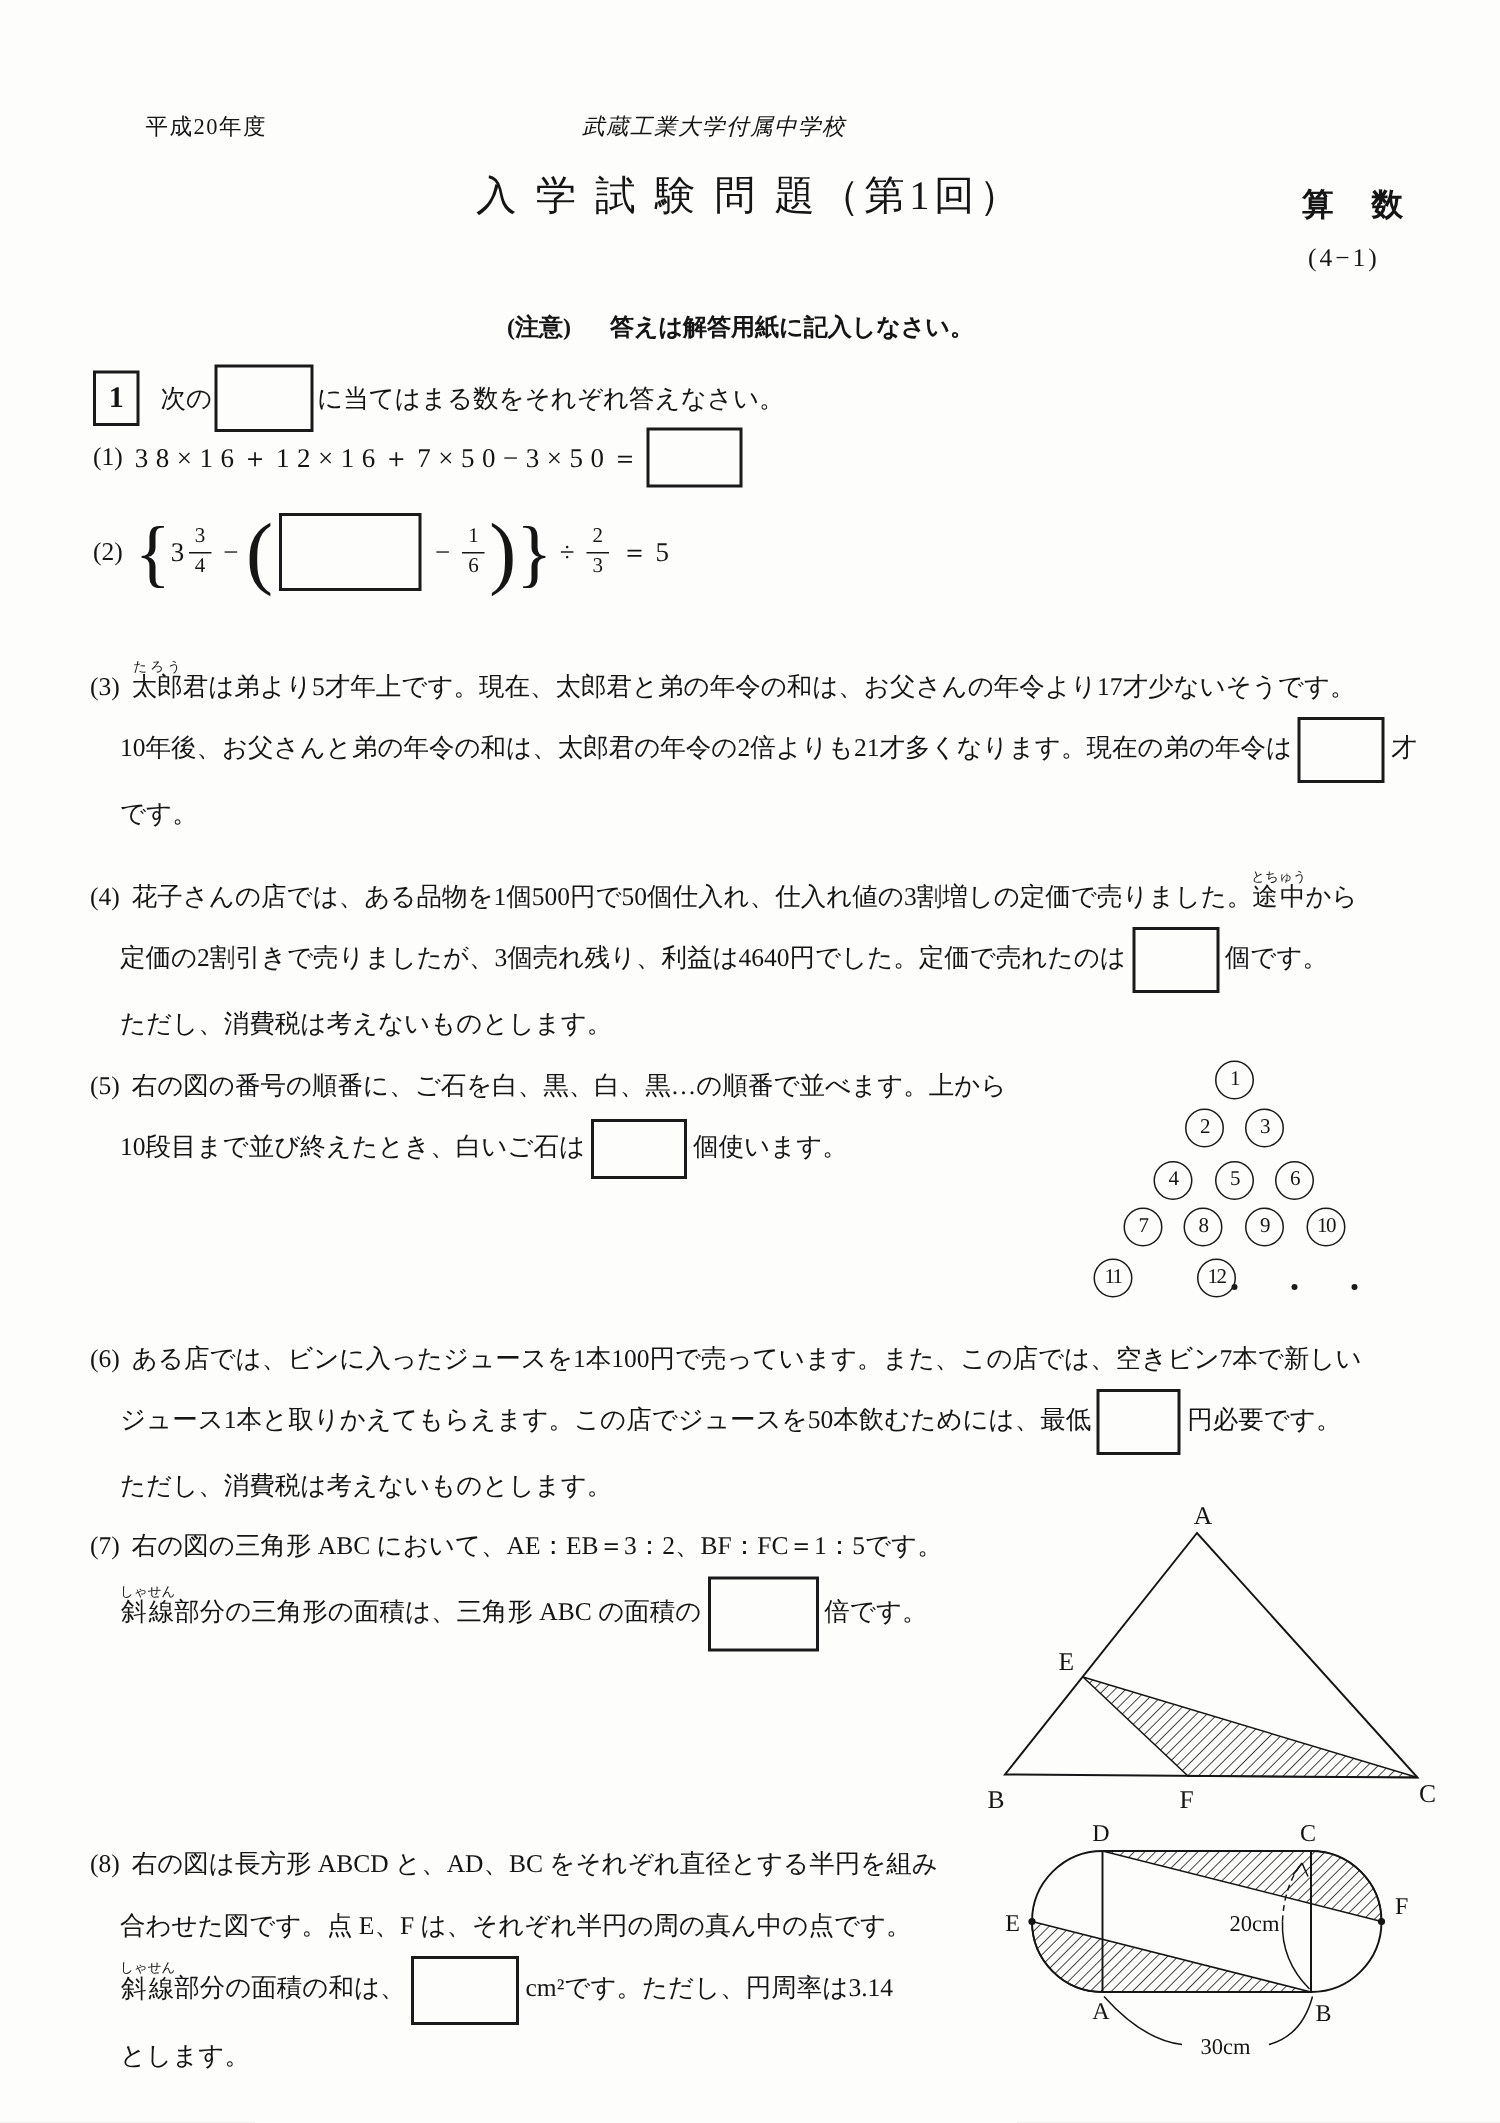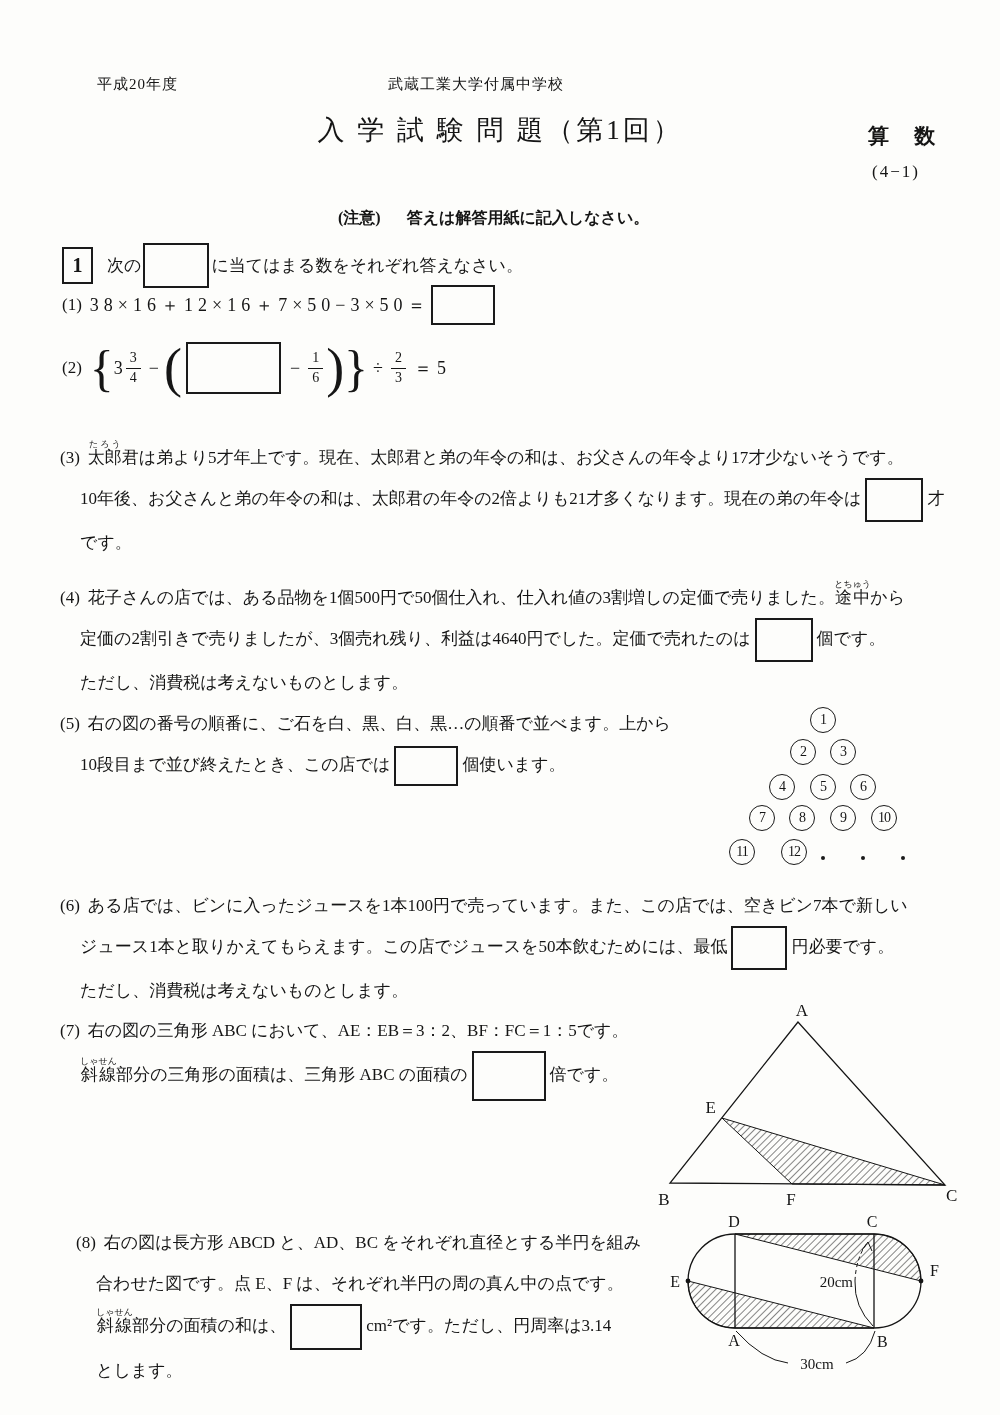--- a/index.html
+++ b/index.html
@@ -55,21 +55,21 @@
   .cdot { position:absolute; width:4px; height:4px; background:#1a1a1a; border-radius:50%; }
 
   svg text { font-family:"Liberation Serif","DejaVu Serif",serif; fill:#151515; }
 </style>
 </head>
 <body>
 
 <div class="page">
 
   <div class="abs hdr-small" style="left:97px; top:75px;">平成20年度</div>
-  <div class="abs hdr-small" style="left:388px; top:75px;">武蔵工業大学付属中学校</div>
+  <div class="abs hdr-small" style="left:388px; top:75px;font-style:italic;">武蔵工業大学付属中学校</div>
   <div class="abs title" style="left:0; top:112px;">入 学 試 験 問 題（第1回）</div>
   <div class="abs subject" style="left:868px; top:122px;">算 数</div>
   <div class="abs pagenum" style="left:872px; top:162px;">(4−1)</div>
   <div class="abs notice" style="left:338px; top:208px;">
     <span>(注意)</span><span class="gap"></span><span>答えは解答用紙に記入しなさい。</span>
   </div>
 
   <div class="abs row" style="left:62px; top:240px; height:50px; font-size:17px;">
     <span class="numbox">1</span>
     <span>次の</span>
@@ -132,37 +132,37 @@
     <div class="pline ml">
       <span>ただし、消費税は考えないものとします。</span>
     </div>
   </div>
 
   <div class="abs para" style="left:60px; top:703px;">
     <div class="pline">
       <span class="plabel">(5)</span><span>右の図の番号の順番に、ご石を白、黒、白、黒…の順番で並べます。上から</span>
     </div>
     <div class="pline ml">
-      <span>10段目まで並び終えたとき、この店では</span><span class="ansbox" style="width:64px; height:40px;"></span><span>個使います。</span>
+      <span>10段目まで並び終えたとき、白いご石は</span><span class="ansbox" style="width:64px; height:40px;"></span><span>個使います。</span>
     </div>
   </div>
 
   <div>
     <span class="cnum" style="left:810px; top:707px;">1</span>
     <span class="cnum" style="left:790px; top:739px;">2</span>
     <span class="cnum" style="left:830px; top:739px;">3</span>
     <span class="cnum" style="left:769px; top:774px;">4</span>
     <span class="cnum" style="left:810px; top:774px;">5</span>
     <span class="cnum" style="left:850px; top:774px;">6</span>
     <span class="cnum" style="left:749px; top:805px;">7</span>
     <span class="cnum" style="left:789px; top:805px;">8</span>
     <span class="cnum" style="left:830px; top:805px;">9</span>
     <span class="cnum" style="left:871px; top:805px;">10</span>
     <span class="cnum" style="left:729px; top:839px;">11</span>
-    <span class="cnum" style="left:781px; top:839px;text-align:right;">12</span>
+    <span class="cnum" style="left:798px; top:839px;text-align:right;">12</span>
     <span class="cdot" style="left:821px; top:856px;"></span>
     <span class="cdot" style="left:861px; top:856px;"></span>
     <span class="cdot" style="left:901px; top:856px;"></span>
   </div>
 
   <div class="abs para" style="left:60px; top:885px;">
     <div class="pline">
       <span class="plabel">(6)</span><span>ある店では、ビンに入ったジュースを1本100円で売っています。また、この店では、空きビン7本で新しい</span>
     </div>
     <div class="pline ml">
@@ -190,21 +190,21 @@
     </defs>
     <polygon points="72,118 142,184 295,185" fill="url(#hatch7)" stroke="#151515" stroke-width="1"></polygon>
     <polygon points="148,22 20,183 295,185" fill="none" stroke="#151515" stroke-width="1.3"></polygon>
     <text x="152" y="16" font-size="17" text-anchor="middle">A</text>
     <text x="14" y="205" font-size="17" text-anchor="middle">B</text>
     <text x="296" y="201" font-size="17" text-anchor="start">C</text>
     <text x="66" y="113" font-size="17" text-anchor="end">E</text>
     <text x="141" y="205" font-size="17" text-anchor="middle">F</text>
   </svg>
 
-  <div class="abs para" style="left:76px; top:1222px; width:620px;">
+  <div class="abs para" style="left:60px; top:1222px; width:620px;">
     <div class="pline">
       <span class="plabel">(8)</span><span>右の図は長方形 ABCD と、AD、BC をそれぞれ直径とする半円を組み</span>
     </div>
     <div class="pline ml">
       <span>合わせた図です。点 E、F は、それぞれ半円の周の真ん中の点です。</span>
     </div>
     <div class="pline ml">
       <ruby><span>斜線</span><rt>しゃせん</rt></ruby><span>部分の面積の和は、</span><span class="ansbox" style="width:72px; height:46px;"></span><span>cm²です。ただし、円周率は3.14</span>
     </div>
     <div class="pline ml">

